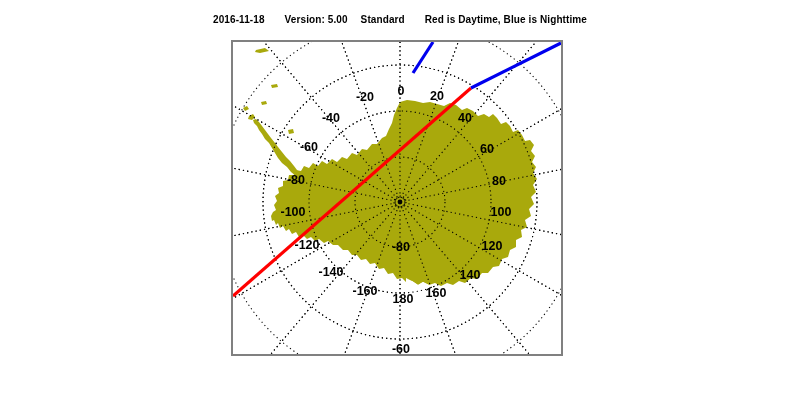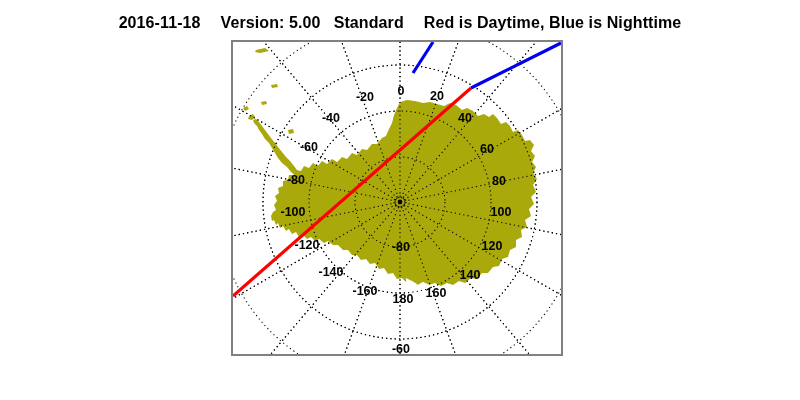--- a/index.html
+++ b/index.html
@@ -20,21 +20,21 @@
     width: 800px;
     height: 400px;
     background: #ffffff;
   }
   #title-row {
     position: absolute;
     left: 0;
     top: 14px;
     width: 800px;
     text-align: center;
-    font-size: 16px;
+    font-size: 10px;
     font-weight: bold;
     color: #000000;
     letter-spacing: 0.1px;
     white-space: nowrap;
     user-select: none;
   }
   #title-row .seg { display: inline-block; }
   #title-row .gap-sm { display: inline-block; width: 13px; }
   #title-row .gap-lg { display: inline-block; width: 20px; }
   #plot-wrap {

